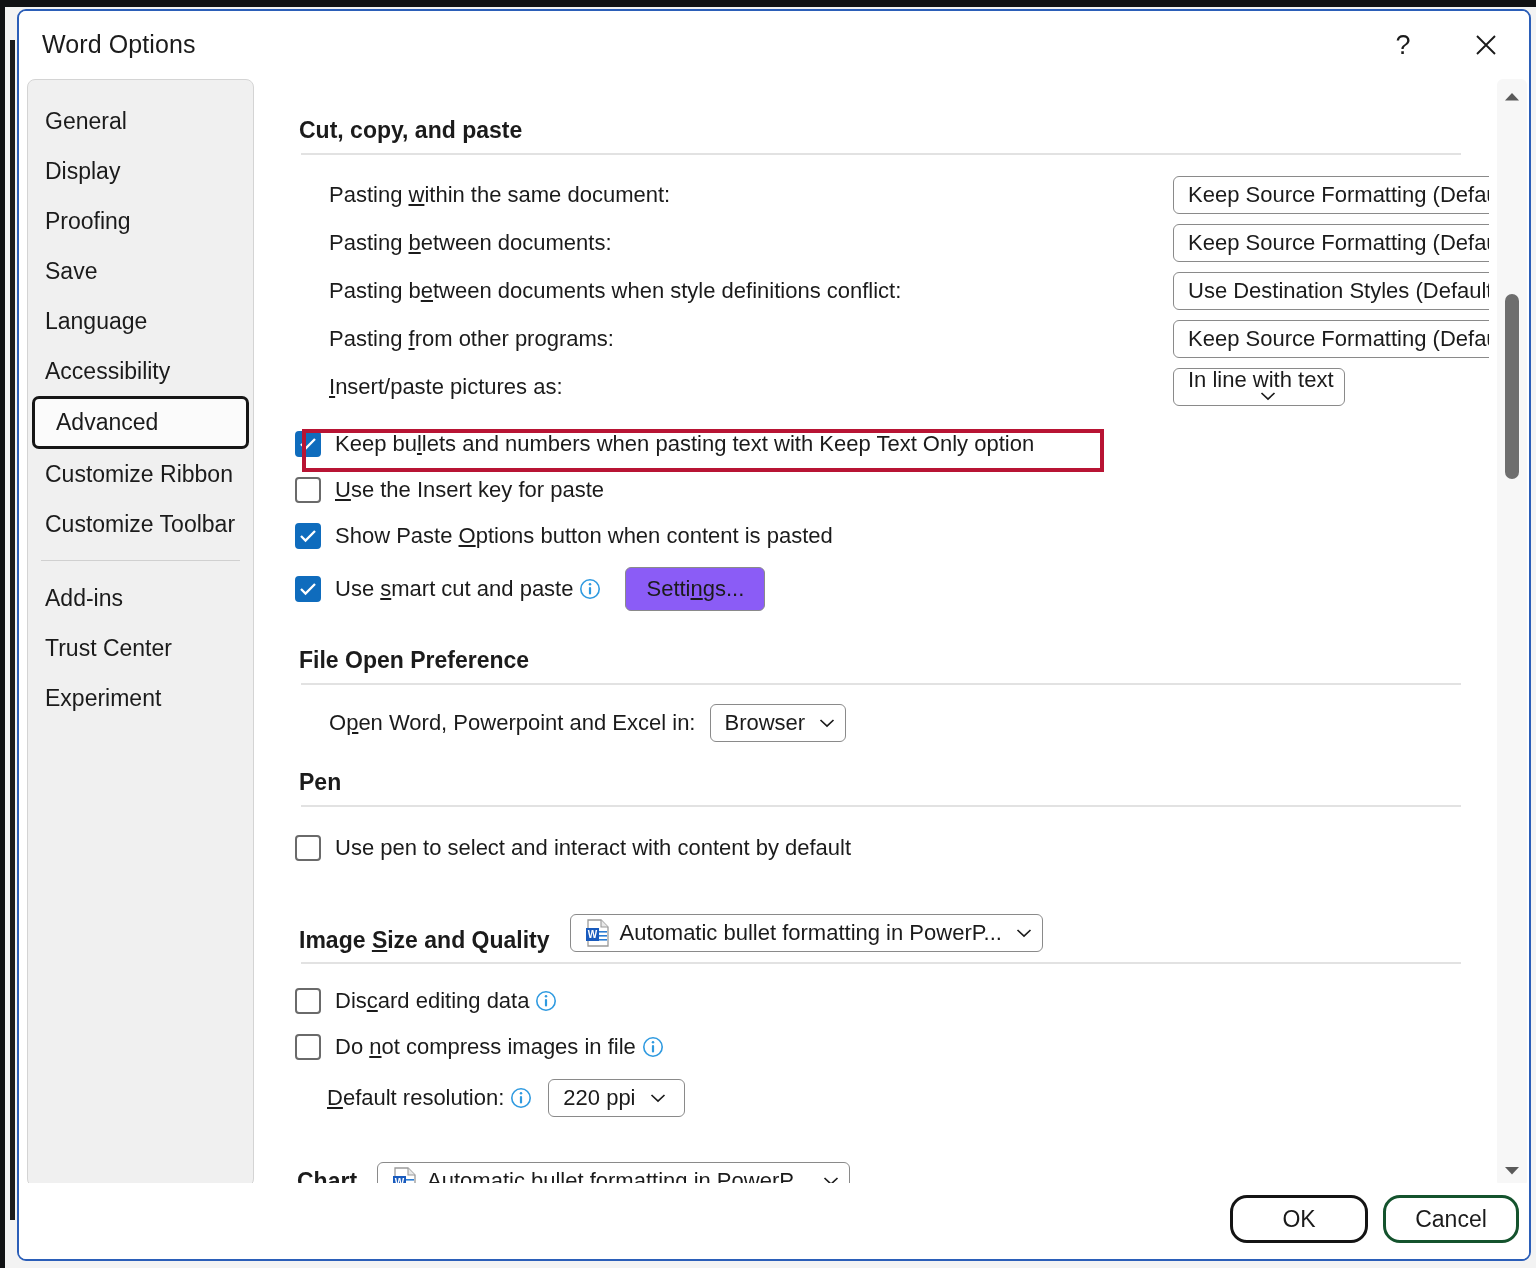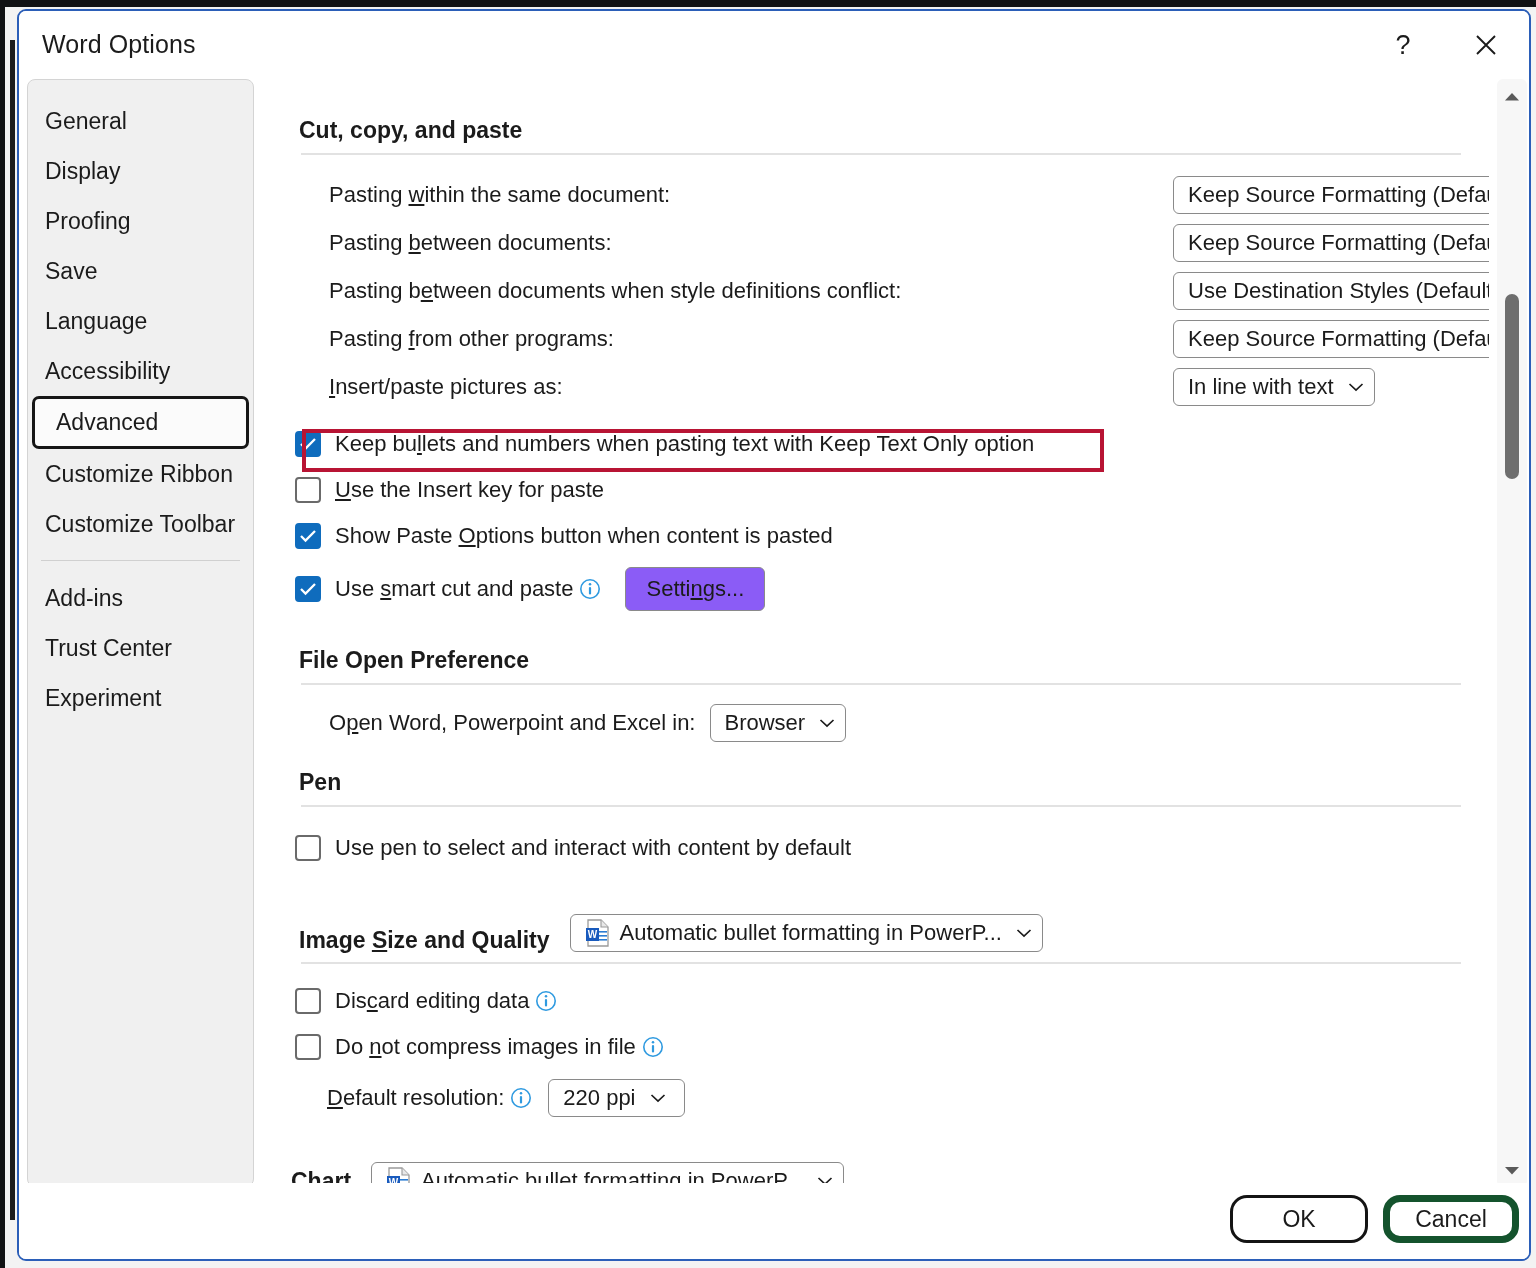--- a/index.html
+++ b/index.html
@@ -298,21 +298,21 @@
     border-radius: 17px;
     box-sizing: border-box;
     cursor: default;
   }
   .ok-btn {
     left: 1211px;
     border: 3px solid #141414;
   }
   .cancel-btn {
     left: 1364px;
-    border: 7px solid #14532d;
+    border: 3px solid #14532d;
     width: 136px;
   }
 </style>
 </head>
 <body>
 
 <div class="outer-frame"></div>
 <div class="left-strip"></div>
 
 <div class="dialog">
@@ -380,21 +380,21 @@
       <div class="row">
         <span class="row-label"><span>Pasting </span><span class="ul">f</span><span>rom other programs:</span></span>
         <span class="combo" style="position:absolute;left:906px;">
           <span class="combo-text">Keep Source Formatting (Default)</span>
 
         </span>
       </div>
 
       <div class="row">
         <span class="row-label"><span></span><span class="ul">I</span><span>nsert/paste pictures as:</span></span>
-        <span class="combo" style="position:absolute;left:906px;">
+        <span class="combo" style="position:absolute;left:906px;flex-direction:column;">
           <span class="combo-text">In line with text</span>
           <span class="chev">
               <svg width="16" height="10" viewBox="0 0 16 10">
                 <path d="M1.5 2 L8 8 L14.5 2" stroke="#1b1b1b" stroke-width="1.7" fill="none"></path>
               </svg>
             </span>
         </span>
       </div>
 
       <div style="height:10px"></div>
@@ -534,21 +534,21 @@
           <span class="chev">
               <svg width="16" height="10" viewBox="0 0 16 10">
                 <path d="M1.5 2 L8 8 L14.5 2" stroke="#1b1b1b" stroke-width="1.7" fill="none"></path>
               </svg>
             </span>
         </span>
       </div>
 
       <div style="height:36px"></div>
       <div style="display:flex;align-items:center;margin-left:14px">
-        <span class="section-head" style="margin:0 0 0 10px">Chart</span>
+        <span class="section-head" style="margin:0 0 0 16px">Chart</span>
         <span class="combo" style="margin-left:20px">
           <span class="word-icon">
             <svg width="26" height="28" viewBox="0 0 26 28">
               <path d="M3 1 h13 l7 7 v19 h-20 z" fill="#ffffff" stroke="#9a9a9a" stroke-width="1.3"></path>
               <path d="M16 1 v7 h7" fill="#e8e8e8" stroke="#9a9a9a" stroke-width="1.1"></path>
               <rect x="14" y="12" width="8" height="1.6" fill="#2b7cd3"></rect>
               <rect x="14" y="16" width="8" height="1.6" fill="#2b7cd3"></rect>
               <rect x="14" y="20" width="8" height="1.6" fill="#2b7cd3"></rect>
               <rect x="1" y="9" width="13" height="13" fill="#185abd"></rect>
               <text x="7.5" y="19" font-family="'Liberation Sans',sans-serif" font-size="10" font-weight="bold" fill="#ffffff" text-anchor="middle">W</text>

